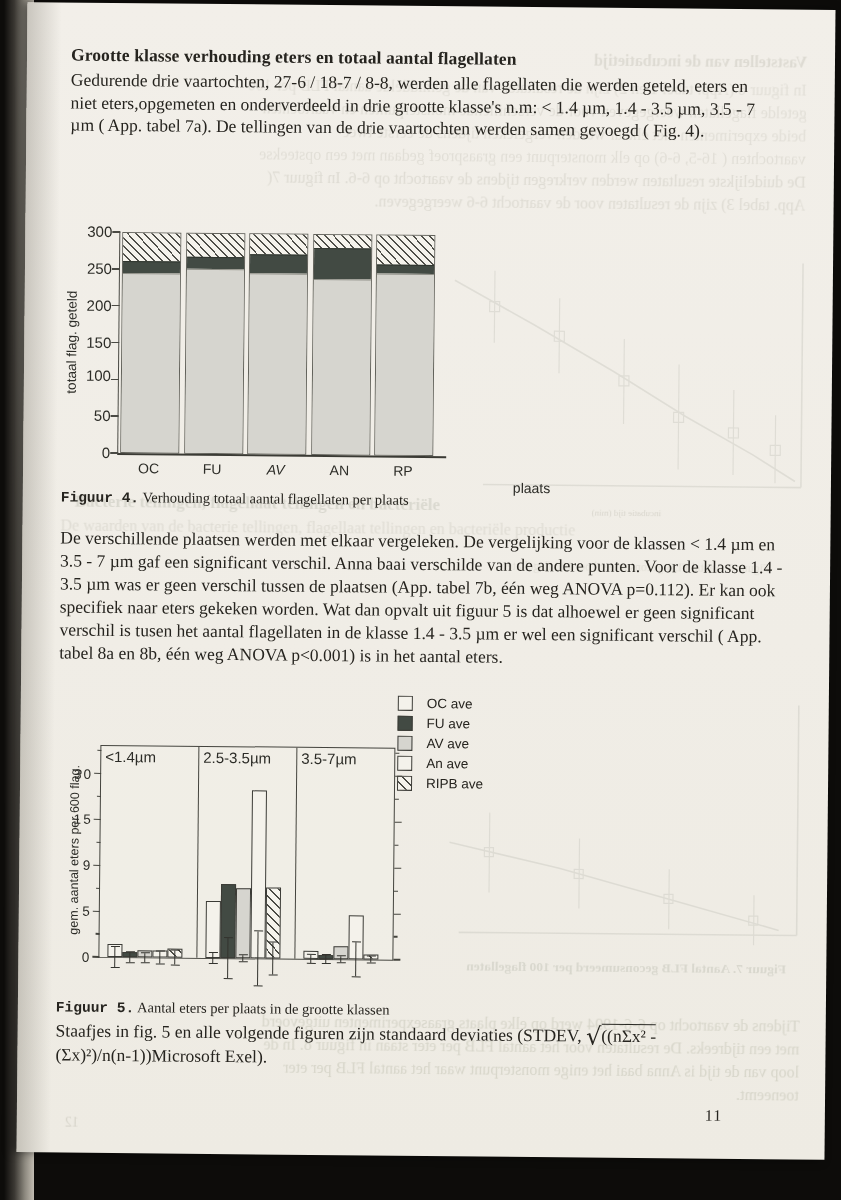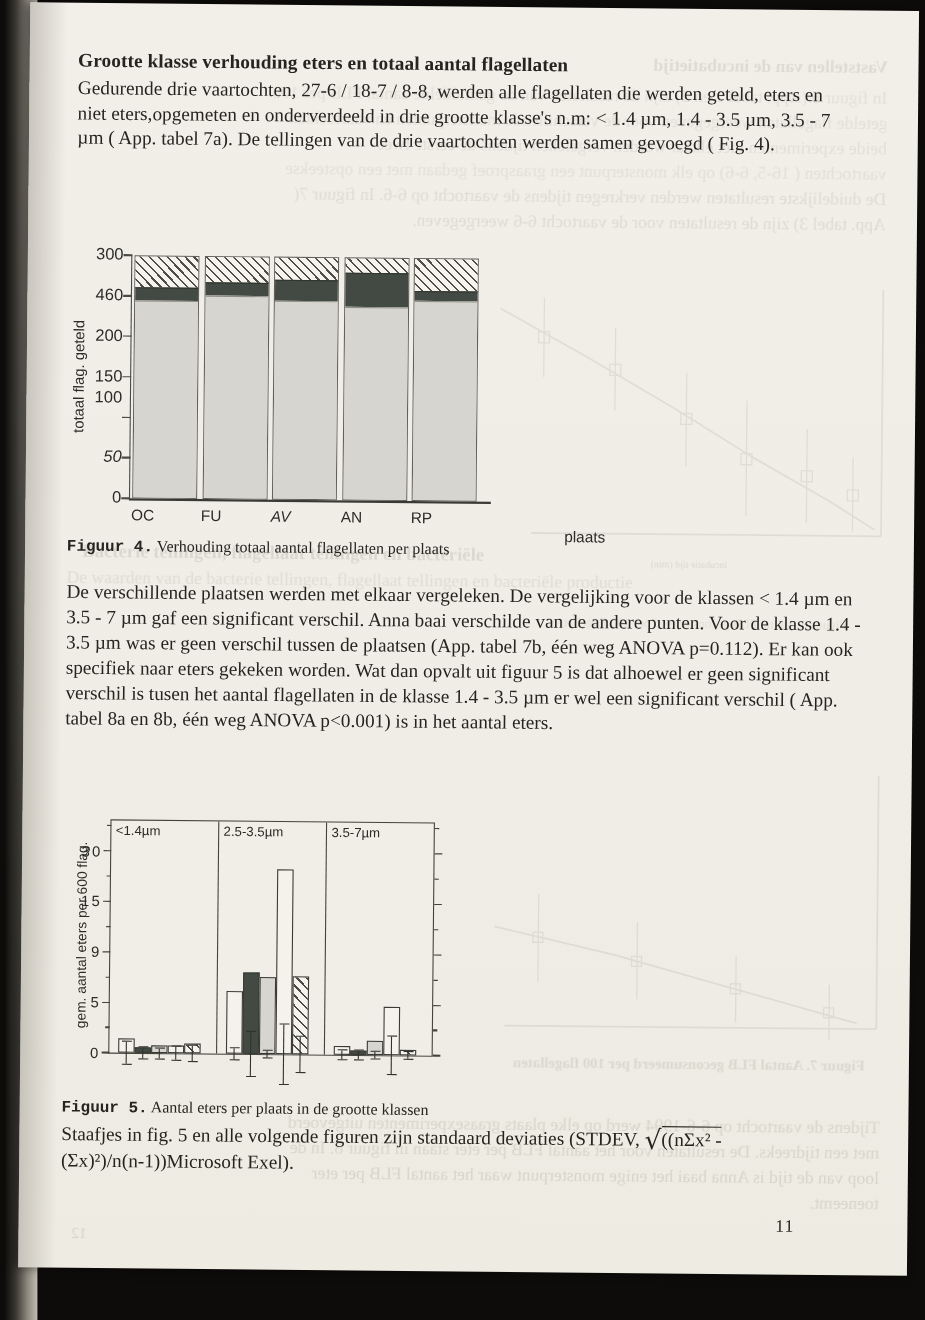--- a/index.html
+++ b/index.html
@@ -60,42 +60,42 @@
   .f4-col{position:absolute;bottom:0;width:59px;height:221px;display:flex;flex-direction:column;
     border:1px solid #62625b;box-sizing:border-box;}
   .f4-seg{width:100%;}
   .f4-seg.sw-dark{border-top:1px solid #30362f;}
   .f4-seg.sw-light{border-top:1px solid #8e8e86;}
   .f4-ytl{position:absolute;width:44px;text-align:right;left:-52px;
     font-family:"Liberation Sans",sans-serif;font-size:15px;color:#2c2c27;}
   .f4-ytm{position:absolute;left:-8px;width:8px;height:1.4px;background:#4a4a44;}
   .f4-xrow{position:absolute;left:94px;top:457px;width:520px;height:20px;
     font-family:"Liberation Sans",sans-serif;font-size:14px;color:#2c2c27;}
-  .f4-xcat{position:absolute;width:59px;}
+  .f4-xcat{position:absolute;width:59px;text-align:center;}
   .f4-plaats{position:absolute;left:396px;top:0;margin-top:16px;}
   .fig4-legend{position:absolute;left:404px;top:164px;font-family:"Liberation Sans",sans-serif;font-size:13.5px;}
   .lg-row{display:flex;align-items:center;margin-bottom:3px;}
   .lg-sw{width:15px;height:15px;border:1px solid #3c3c37;margin-right:12px;flex:0 0 auto;}
   .fig5-legend .lg-sw{width:13px;height:13px;margin-right:14px;}
   .fig5-legend{position:absolute;left:377px;top:690px;font-family:"Liberation Sans",sans-serif;font-size:13.5px;}
   .fig5-legend .lg-row{margin-bottom:5px;}
 
   
   .fig5-ylabel{
     position:absolute;left:48px;top:742px;height:211px;width:18px;
     writing-mode:vertical-rl;transform:rotate(180deg);text-align:center;
     font-family:"Liberation Sans",sans-serif;font-size:12.5px;color:#2c2c27;white-space:nowrap;
   }
   .f5-frame{
     position:absolute;left:80px;top:742px;width:293px;height:211px;
     border:1.4px solid #44443e;display:flex;box-sizing:content-box;background:rgba(244,242,235,0.25);
   }
   .f5-panel{flex:1;position:relative;}
   .f5-panel + .f5-panel{border-left:1.2px solid #44443e;}
-  .f5-plabel{position:absolute;left:4px;top:2px;font-family:"Liberation Sans",sans-serif;font-size:12px;color:#2c2c27;}
+  .f5-plabel{position:absolute;left:4px;top:2px;font-family:"Liberation Sans",sans-serif;font-size:15px;color:#2c2c27;}
   .f5-bars{position:absolute;left:8px;bottom:0;display:flex;align-items:flex-end;}
   .f5-bwrap{position:relative;width:15px;}
   .f5-bar{position:absolute;left:0;bottom:0;width:100%;height:100%;
     border:1px solid #3b3b36;box-sizing:border-box;}
   .f5-err{position:absolute;left:50%;width:9px;transform:translateX(-50%);
     border-top:1.2px solid #33332e;border-bottom:1.2px solid #33332e;box-sizing:border-box;}
   .f5-errline{position:absolute;left:50%;top:0;bottom:0;width:1.2px;background:#33332e;transform:translateX(-50%);}
   .f5-ytl{position:absolute;width:34px;text-align:right;left:-42px;
     font-family:"Liberation Sans",sans-serif;font-size:13.5px;color:#2c2c27;letter-spacing:2px;}
   .f5-tick{position:absolute;height:1.2px;background:#44443e;}
@@ -199,29 +199,29 @@
   <div class="content">
 
     <div class="heading">Grootte klasse verhouding eters en totaal aantal flagellaten</div>
     <div class="para para1">Gedurende drie vaartochten, 27-6 / 18-7 / 8-8, werden alle flagellaten die werden geteld, eters en niet eters,opgemeten en onderverdeeld in drie grootte klasse's n.m: &lt; 1.4 µm, 1.4 - 3.5 µm, 3.5 - 7 µm ( App. tabel 7a). De tellingen van de drie vaartochten werden samen gevoegd ( Fig. 4).</div>
 
     <div class="fig4-ylabel">totaal flag. geteld</div>
     <div class="f4-plot">
         <div class="f4-ytm" style="bottom: -0.7px;"></div>
         <div class="f4-ytl" style="bottom: -8px;">0</div>
         <div class="f4-ytm" style="bottom: 36.1333px;"></div>
-        <div class="f4-ytl" style="bottom: 28.8333px; font-style: italic;">50</div>
+        <div class="f4-ytl" style="bottom: 28.8333px;">50</div>
         <div class="f4-ytm" style="bottom: 72.9667px;"></div>
-        <div class="f4-ytl" style="bottom: 83px;">100</div>
+        <div class="f4-ytl" style="bottom: 69px;">100</div>
         <div class="f4-ytm" style="bottom: 109.8px;"></div>
         <div class="f4-ytl" style="bottom: 102.5px;">150</div>
         <div class="f4-ytm" style="bottom: 146.633px;"></div>
         <div class="f4-ytl" style="bottom: 139.333px;">200</div>
         <div class="f4-ytm" style="bottom: 183.467px;"></div>
-        <div class="f4-ytl" style="bottom: 176.167px;">460</div>
+        <div class="f4-ytl" style="bottom: 176.167px;">250</div>
         <div class="f4-ytm" style="bottom: 220.3px;"></div>
         <div class="f4-ytl" style="bottom: 213px;">300</div>
         <div class="f4-col" style="left: 2px;">
           <div class="f4-seg sw-hatch-d" style="flex: 1 1 0%;"></div>
           <div class="f4-seg sw-dark" style="height: 10.3133px;"></div>
           <div class="f4-seg sw-light" style="height: 178.273px;"></div>
         </div>
         <div class="f4-col" style="left: 65.6px;">
           <div class="f4-seg sw-hatch-d" style="flex: 1 1 0%;"></div>
           <div class="f4-seg sw-dark" style="height: 11.7867px;"></div>
@@ -250,20 +250,42 @@
         <div class="f4-xcat" style="left: 129.2px; font-style: italic;">AV</div>
         <div class="f4-xcat" style="left: 192.8px;">AN</div>
         <div class="f4-xcat" style="left: 256.4px;">RP</div>
       </div>
     <div class="caption caption4">
       <b>Figuur 4.</b><span> Verhouding totaal aantal flagellaten per plaats</span>
     </div>
 
     <div class="para para2">De verschillende plaatsen werden met elkaar vergeleken. De vergelijking voor de klassen &lt; 1.4 µm en 3.5 - 7 µm gaf een significant verschil. Anna baai verschilde van de andere punten. Voor de klasse 1.4 - 3.5 µm was er geen verschil tussen de plaatsen (App. tabel 7b, één weg ANOVA p=0.112). Er kan ook specifiek naar eters gekeken worden. Wat dan opvalt uit figuur 5 is dat alhoewel er geen significant verschil is tusen het aantal flagellaten in de klasse 1.4 - 3.5 µm er wel een significant verschil ( App. tabel 8a en 8b,  één weg ANOVA p&lt;0.001) is in het aantal eters.</div>
 
+    <div class="fig5-legend">
+        <div class="lg-row">
+          <div class="lg-sw sw-white"></div>
+          <div class="lg-label">OC ave</div>
+        </div>
+        <div class="lg-row">
+          <div class="lg-sw sw-dark"></div>
+          <div class="lg-label">FU ave</div>
+        </div>
+        <div class="lg-row">
+          <div class="lg-sw sw-light"></div>
+          <div class="lg-label">AV ave</div>
+        </div>
+        <div class="lg-row">
+          <div class="lg-sw sw-white"></div>
+          <div class="lg-label">An ave</div>
+        </div>
+        <div class="lg-row">
+          <div class="lg-sw sw-hatch"></div>
+          <div class="lg-label">RIPB ave</div>
+        </div>
+      </div>
     <div class="fig5-ylabel">gem. aantal eters per 600 flag.</div>
     <div class="f5-frame">
         <div class="f5-panel">
           <div class="f5-plabel">&lt;1.4µm</div>
           <div class="f5-bars">
             <div class="f5-bwrap" style="height: 12.8435px;">
               <div class="f5-bar sw-white"></div>
               <div class="f5-err" style="bottom: -11.0087px; height: 22.0174px;">
                 <div class="f5-errline"></div>
               </div>

